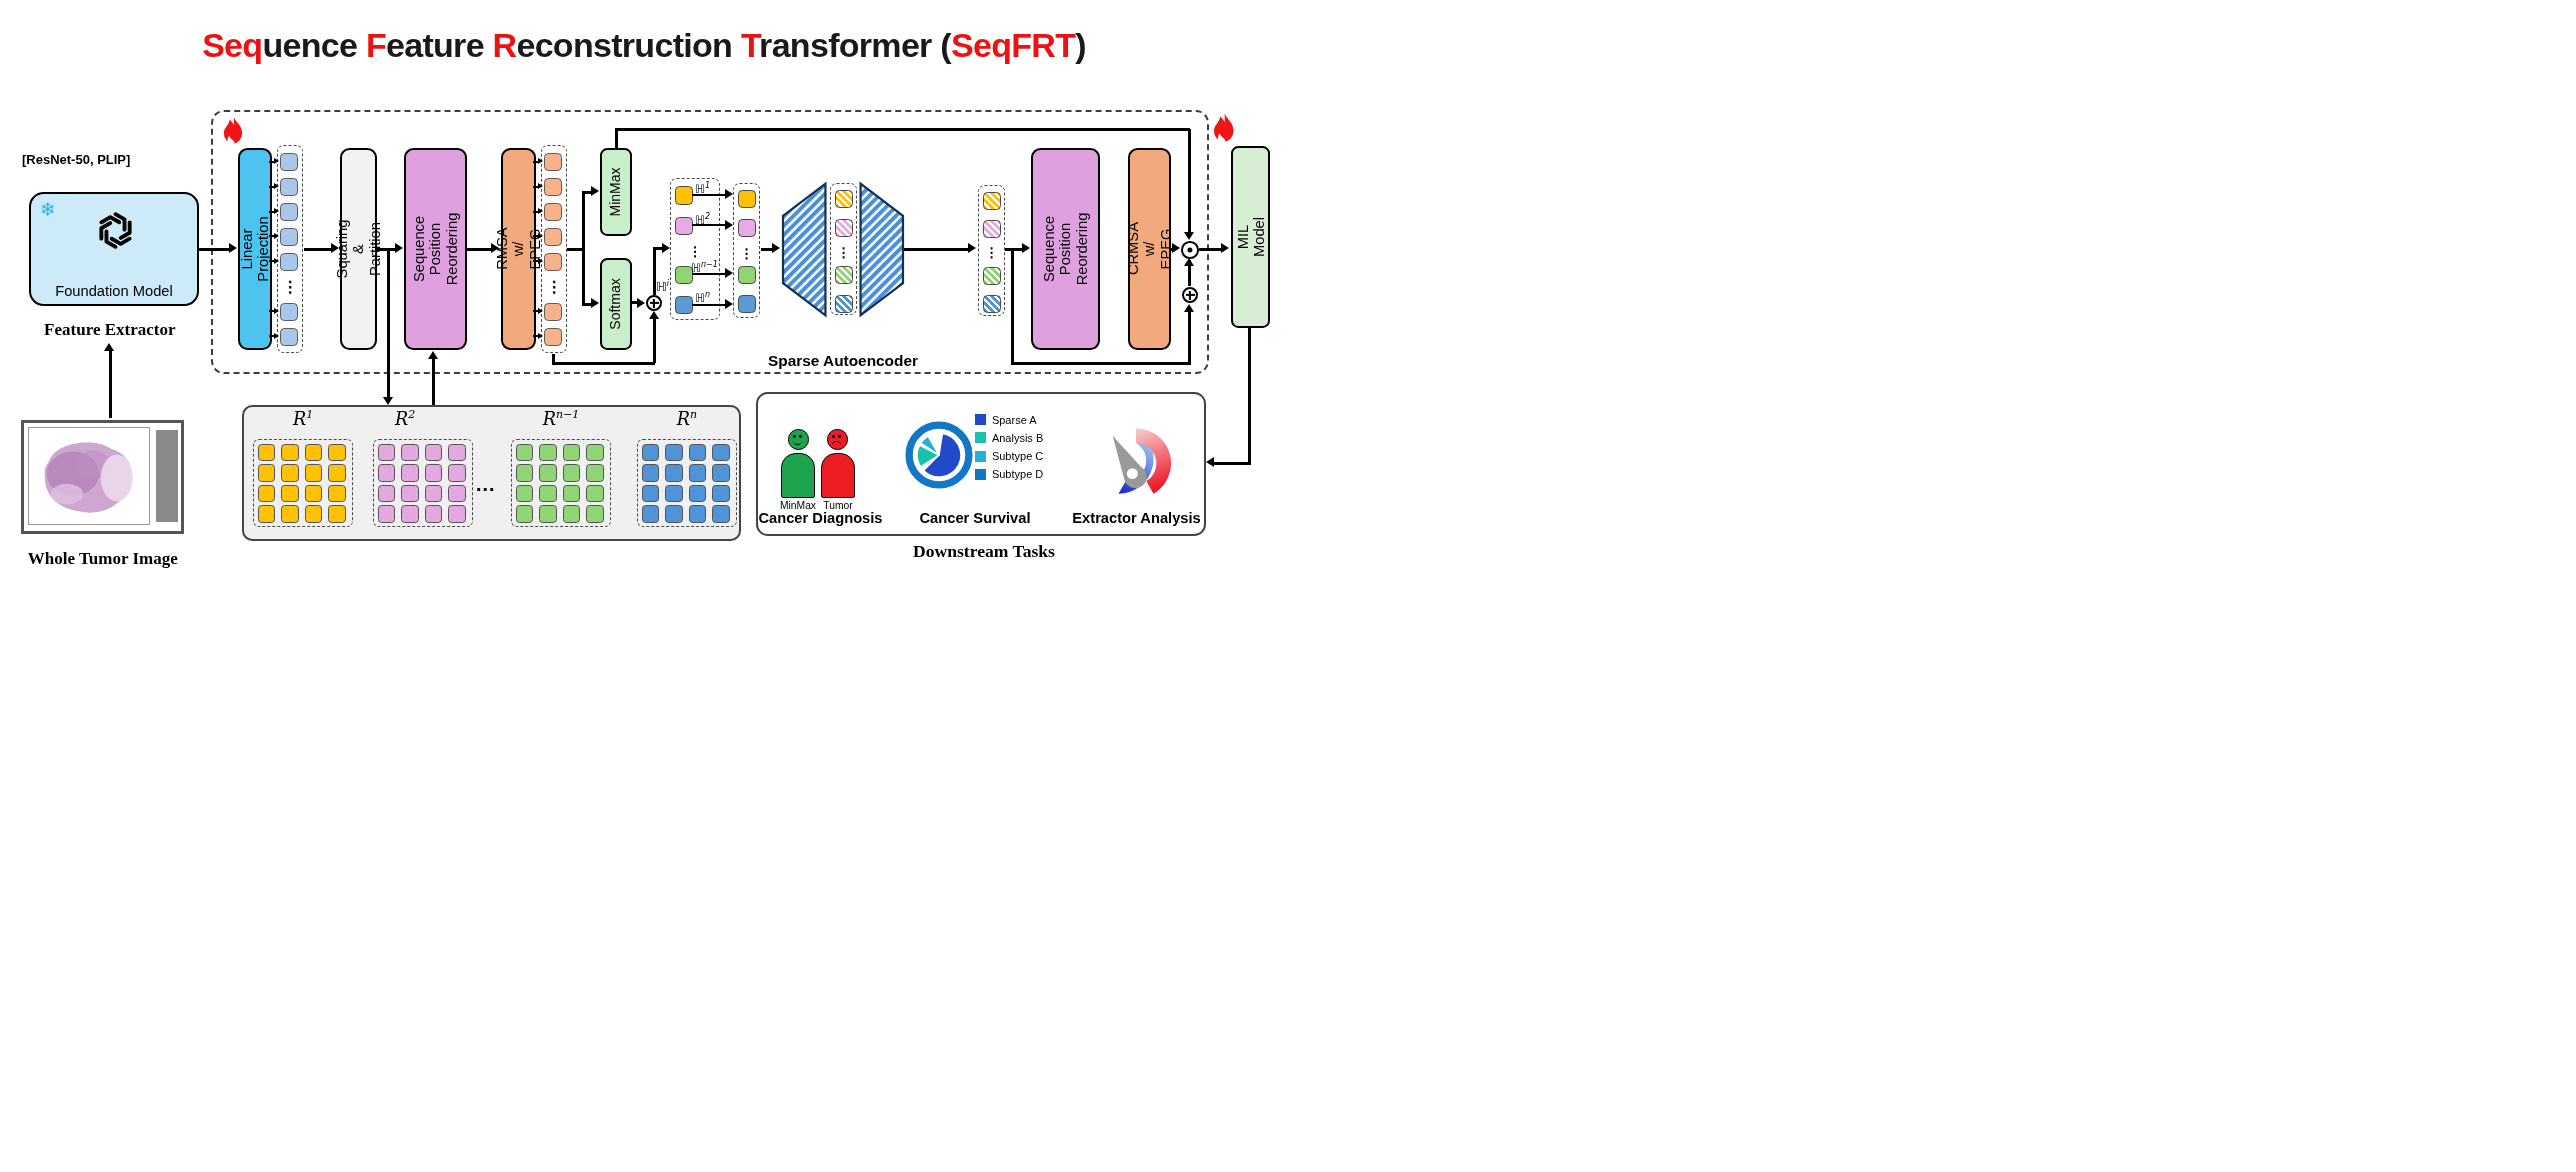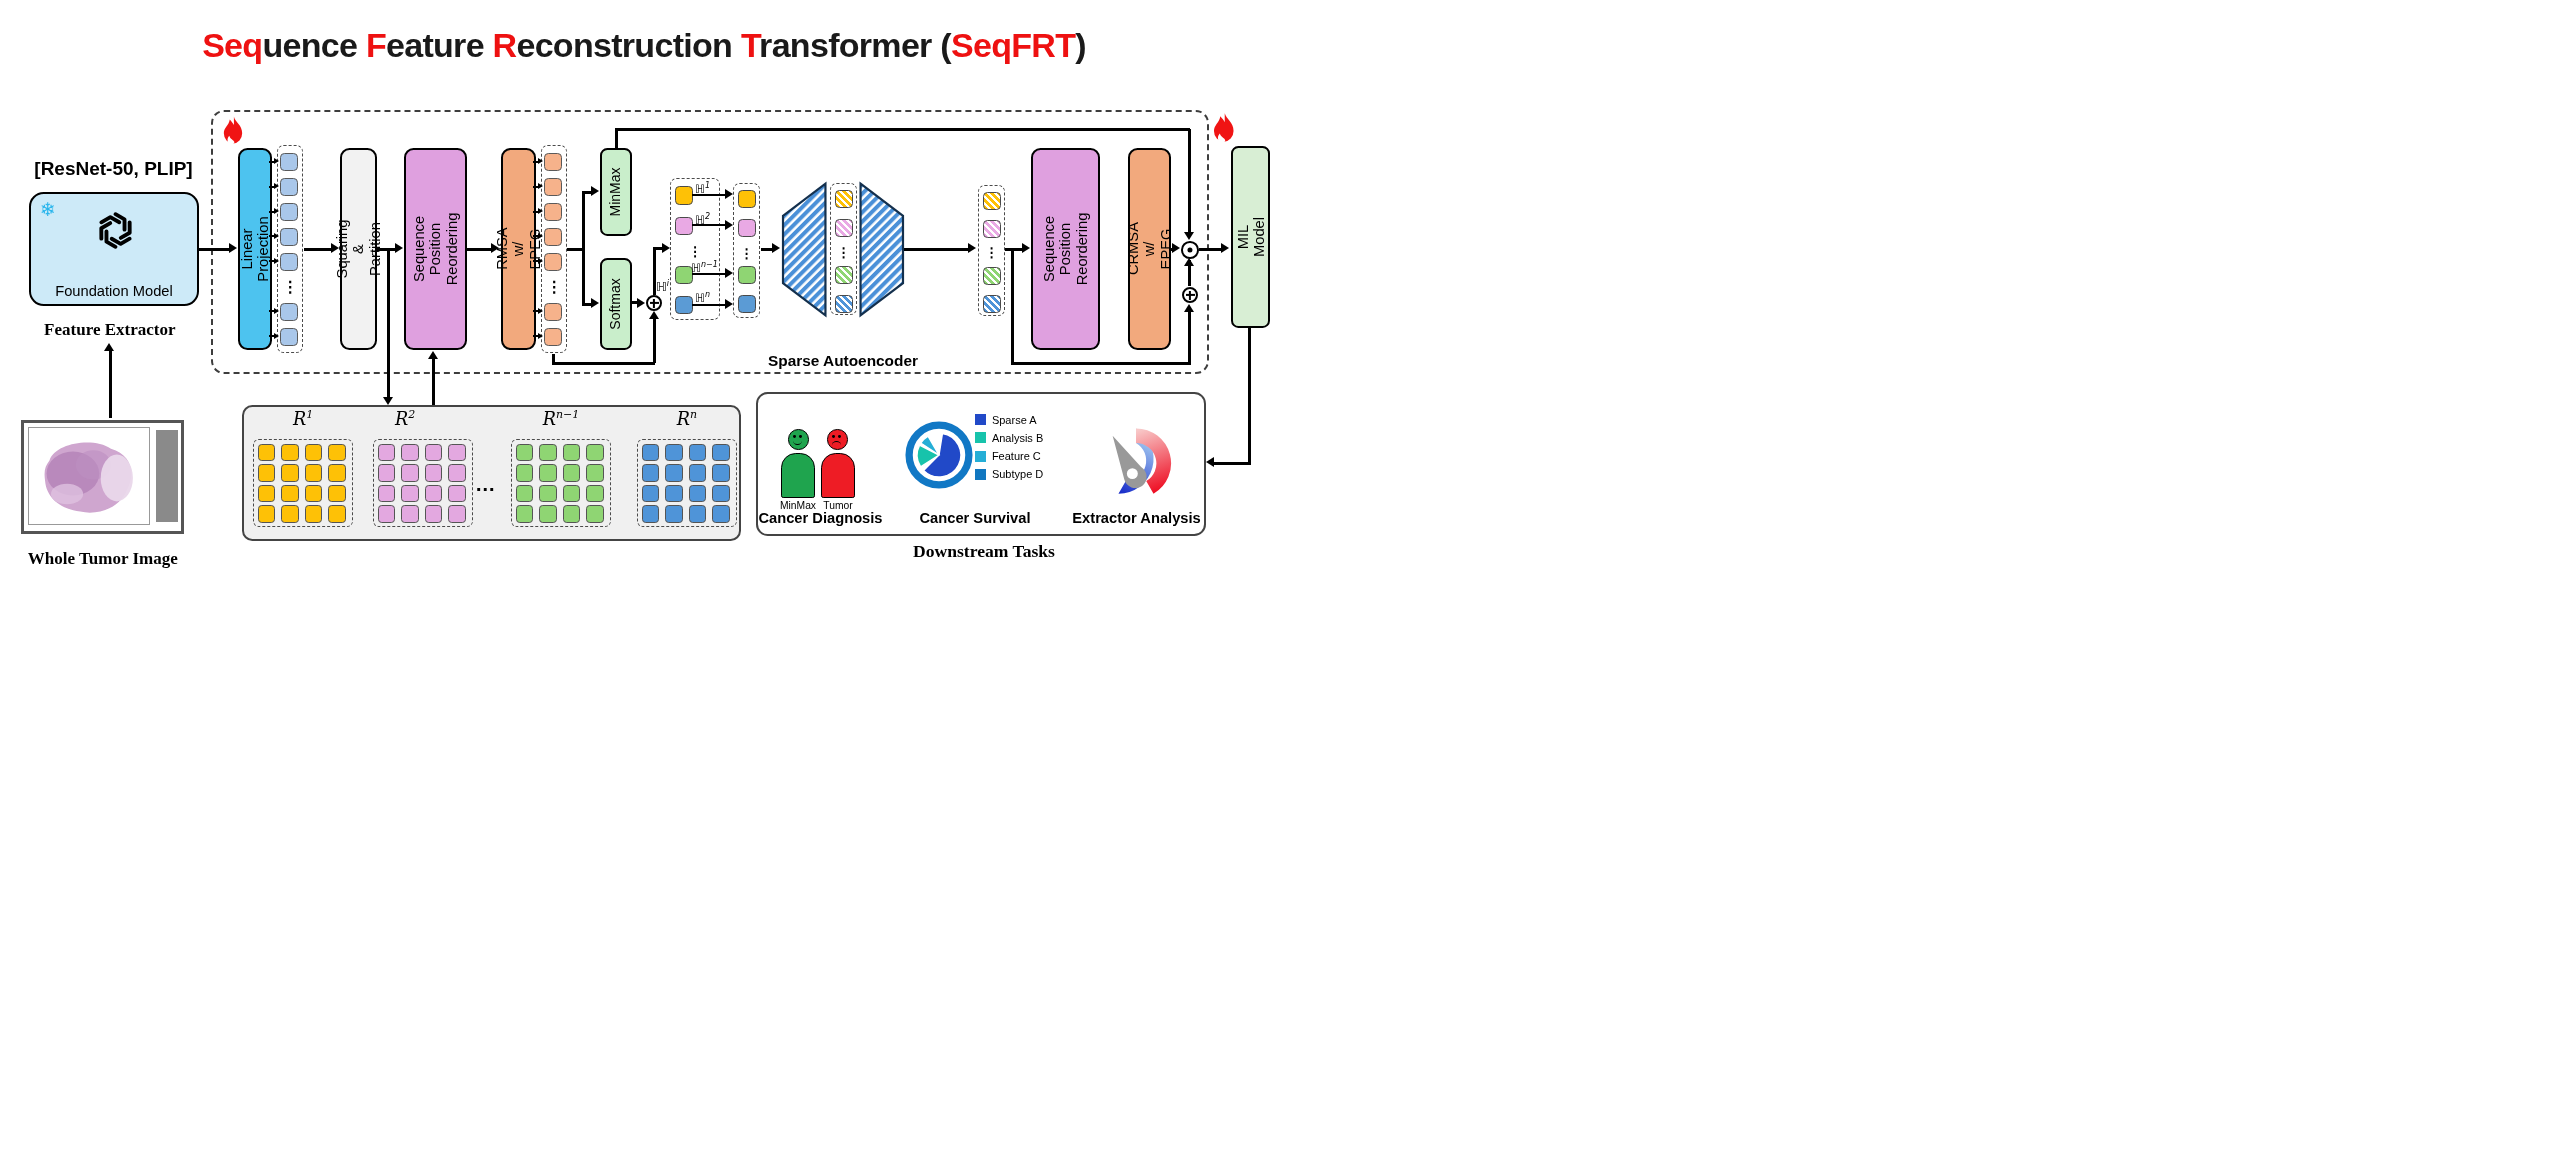--- a/index.html
+++ b/index.html
@@ -68,21 +68,21 @@
   .legsw{width:11px;height:11px;flex:0 0 11px;}
   .legtx{font-size:11px;white-space:nowrap;}
 </style>
 </head>
 <body>
 
 <div id="canvas">
 
   <div id="title"><span style="color: rgb(238, 17, 17);">Seq</span><span style="color: rgb(26, 26, 26);">uence </span><span style="color: rgb(238, 17, 17);">F</span><span style="color: rgb(26, 26, 26);">eature </span><span style="color: rgb(238, 17, 17);">R</span><span style="color: rgb(26, 26, 26);">econstruction </span><span style="color: rgb(238, 17, 17);">T</span><span style="color: rgb(26, 26, 26);">ransformer (</span><span style="color: rgb(238, 17, 17);">SeqFRT</span><span style="color: rgb(26, 26, 26);">)</span></div>
 
-  <div class="abs" style="left:22px;top:158px;width:183px;text-align:center;font-weight:bold;font-size:19px;">[ResNet-50, PLIP]</div>
+  <div class="abs" style="left:22px;top:152px;width:183px;font-weight:bold;font-size:13px;">[ResNet-50, PLIP]</div>
 
   <div id="fm-box">
     <span class="abs" style="left:8.8px;top:4.4px;font-size:19px;color:#29B5EC;">❄</span>
     <svg class="abs" style="left:63px;top:14.7px;" width="43" height="43" viewBox="0 0 100 100">
       <g stroke="#000" stroke-width="9" fill="none" stroke-linejoin="round" stroke-linecap="round">
         <path d="M50 12 L71 24 L71 48" transform="rotate(0 50 50)"></path>
         <path d="M50 12 L71 24 L71 48" transform="rotate(60 50 50)"></path>
         <path d="M50 12 L71 24 L71 48" transform="rotate(120 50 50)"></path>
         <path d="M50 12 L71 24 L71 48" transform="rotate(180 50 50)"></path>
         <path d="M50 12 L71 24 L71 48" transform="rotate(240 50 50)"></path>
@@ -456,21 +456,21 @@
       <div class="legrow">
         <div class="legsw" style="background: rgb(33, 73, 200);"></div>
         <span class="legtx">Sparse A</span>
       </div>
       <div class="legrow">
         <div class="legsw" style="background: rgb(23, 195, 171);"></div>
         <span class="legtx">Analysis B</span>
       </div>
       <div class="legrow">
         <div class="legsw" style="background: rgb(37, 174, 214);"></div>
-        <span class="legtx">Feature C</span>
+        <span class="legtx">Subtype C</span>
       </div>
       <div class="legrow">
         <div class="legsw" style="background: rgb(17, 119, 192);"></div>
         <span class="legtx">Subtype D</span>
       </div>
     </div>
   <div class="dslab" style="left:907px;top:510px;width:136px;">Cancer Survival</div>
 
   <svg class="abs" style="left:1098px;top:424px;" width="76" height="73" viewBox="0 0 104 100">
     <defs>

